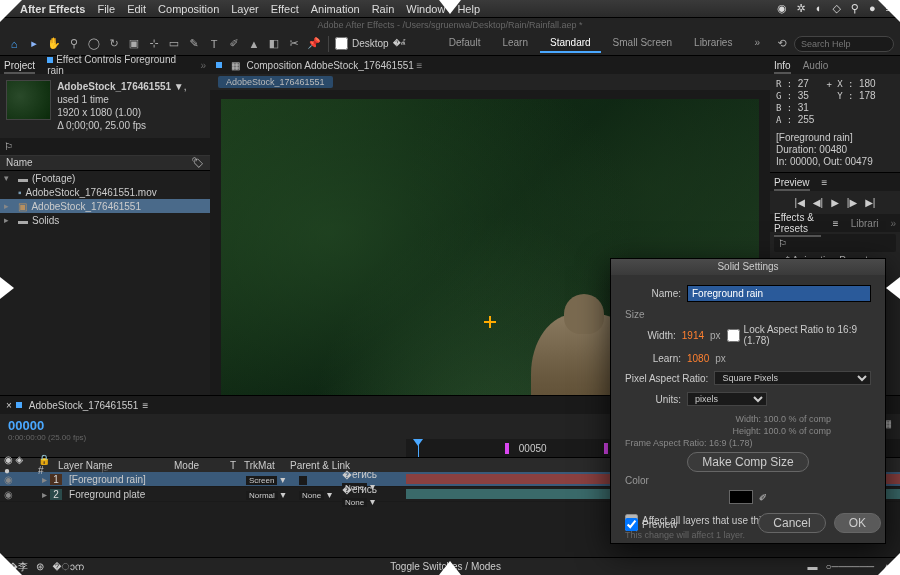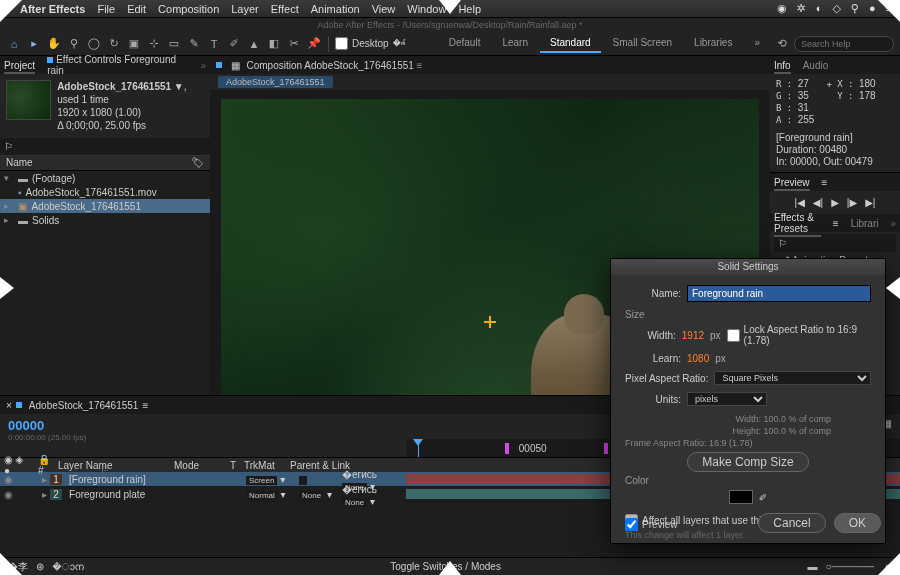--- a/index.html
+++ b/index.html
@@ -136,21 +136,21 @@
 
 <div class="mac-menu">
   <span class="apple"></span>
   <span style="font-weight:bold">After Effects</span>
   <span>File</span>
   <span>Edit</span>
   <span>Composition</span>
   <span>Layer</span>
   <span>Effect</span>
   <span>Animation</span>
-  <span>View</span>
+  <span>Rain</span>
   <span>Window</span>
   <span>Help</span>
   <div class="mac-right">
     <span>◉</span>
     <span>✲</span>
     <span>◐</span>
     <span>◇</span>
     <span>⚲</span>
     <span>●</span>
     <span>≡</span>
@@ -400,21 +400,21 @@
 <div class="dialog">
   <div class="dlg-title">Solid Settings</div>
   <div class="dlg-body">
     <div class="dlg-row">
       <span class="dlg-label">Name:</span>
       <input class="dlg-input sel" value="Foreground rain" style="">
     </div>
     <div class="dlg-section">Size</div>
     <div class="dlg-row">
       <span class="dlg-label">Width:</span>
-      <span class="dlg-val">1912</span>
+      <span class="dlg-val">1914</span>
       <span class="dlg-unit">px</span>
       <label class="dlg-check" style="margin-left:auto;font-size:9px">
           <input type="checkbox" style="">
           <span>Lock Aspect Ratio to 16:9 (1.78)</span>
         </label>
     </div>
     <div class="dlg-row">
       <span class="dlg-label">Learn:</span>
       <span class="dlg-val">1080</span>
       <span class="dlg-unit">px</span>

